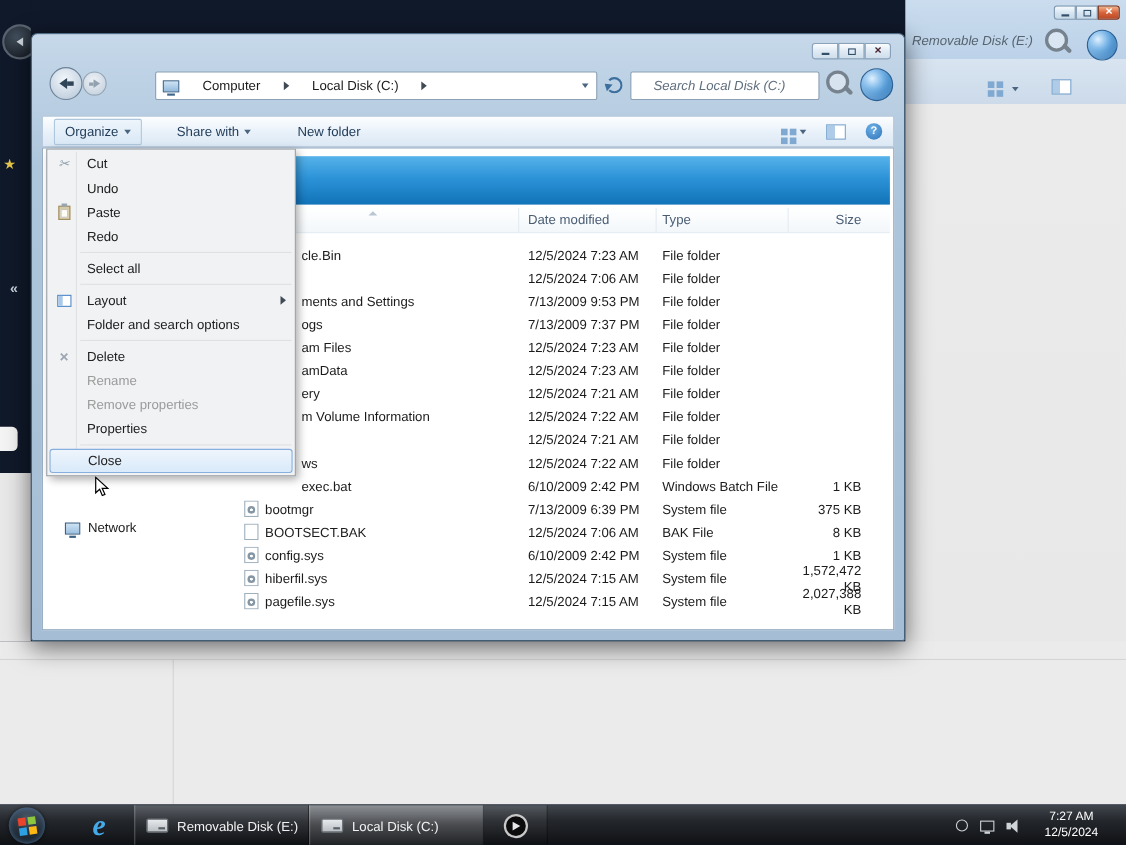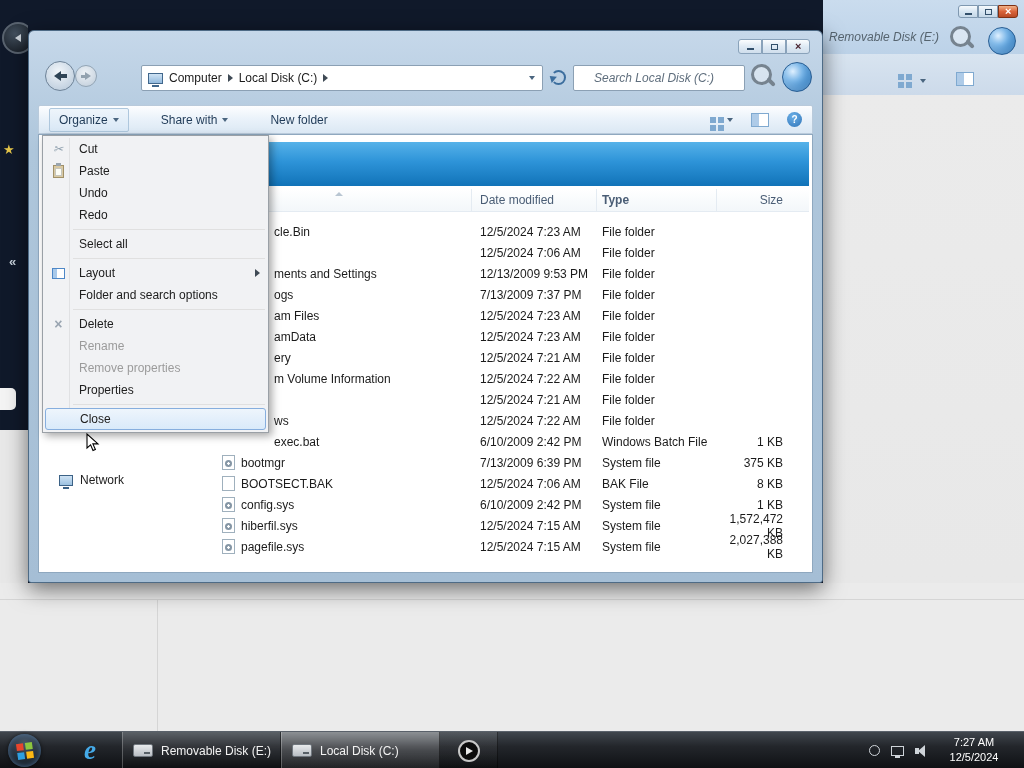--- a/index.html
+++ b/index.html
@@ -65,21 +65,21 @@
   .arr{display:flex;align-items:center;}
   .arr .tri{width:0;height:0;border-top:5px solid transparent;border-bottom:5px solid transparent;border-right:7px solid #2f4456;}
   .arr .stem{width:6px;height:4px;background:#2f4456;}
   .btn-fwd .tri{border-right:none;border-left:6px solid #93a2af;border-top:4px solid transparent;border-bottom:4px solid transparent;}
   .btn-fwd .stem{width:4px;height:3px;background:#93a2af;}
 
   .pcico{width:15px;height:11px;border:1px solid #41678c;background:linear-gradient(#cfe3f4,#93bade);position:relative;}
   .pcico::after{content:"";position:absolute;left:3px;bottom:-4px;width:7px;height:2px;background:#41678c;}
 
   .crumbbox{position:absolute;left:112px;top:34px;width:402px;height:26px;background:#fff;border:1px solid #8ba0b4;border-radius:2px;
-    display:flex;align-items:center;padding:0 22px 0 6px;gap:6px;}
+    display:flex;align-items:center;padding:0 22px 0 6px;gap:21px;}
   .crumb-sep{width:0;height:0;border-top:4px solid transparent;border-bottom:4px solid transparent;border-left:5px solid #3f4a55;}
   .crumb-caret{position:absolute;right:7px;top:10px;}
   .refresh{position:absolute;left:522px;top:39px;width:15px;height:15px;border:2px solid #3c6e9e;border-radius:50%;border-left-color:transparent;}
   .refresh::after{content:"";position:absolute;left:-4px;top:2px;width:0;height:0;border-top:4px solid transparent;border-bottom:4px solid transparent;border-right:6px solid #3c6e9e;transform:rotate(40deg);}
   .searchbox{position:absolute;left:544px;top:34px;width:172px;height:26px;background:#fff;border:1px solid #8ba0b4;border-radius:2px;
     display:flex;align-items:center;padding:0 8px;}
   .searchbox .ph{font-style:italic;color:#5f6e7d;white-space:nowrap;overflow:hidden;margin-left:12px;}
 
   .cmdbar{position:absolute;left:9px;right:9px;top:74px;height:29px;border:1px solid #b9cadb;border-radius:2px 2px 0 0;
     background:linear-gradient(#fdfeff,#eaf2fa 48%,#dbe8f4);display:flex;align-items:center;padding-left:10px;gap:22px;}
@@ -88,21 +88,21 @@
   .cmd-right{position:absolute;right:10px;top:0;height:100%;display:flex;align-items:center;gap:18px;}
 
   .content{position:absolute;left:9px;right:9px;top:103px;bottom:9px;background:#fff;border:1px solid #8fa8bf;overflow:hidden;}
   .band{position:absolute;left:113px;right:3px;top:7px;height:44px;
     background:linear-gradient(180deg,#56b2e9 0%,#2d93d8 45%,#1173b8 100%);}
   .hdr{position:absolute;left:113px;right:3px;top:54px;height:23px;display:flex;background:linear-gradient(#fff,#f3f7fa);
     border-bottom:1px solid #e4ebf2;color:#4a5d75;}
   .hc{display:flex;align-items:center;border-right:1px solid #e4ebf2;height:100%;}
   .hc.name{width:320px;}
   .hc.date{width:125px;padding-left:8px;}
-  .hc.type{width:120px;padding-left:5px;font-weight:bold;}
+  .hc.type{width:120px;padding-left:5px;}
   .hc.size{flex:1;justify-content:flex-end;padding-right:26px;border-right:none;}
   .sortup{position:absolute;left:183px;top:3px;width:0;height:0;border-left:4px solid transparent;border-right:4px solid transparent;border-bottom:4px solid #b9c6d2;}
 
   .rows{position:absolute;left:113px;right:3px;top:86px;}
   .row{display:flex;height:21px;align-items:center;}
   .c-name{width:320px;display:flex;align-items:center;gap:6px;padding-left:70px;white-space:nowrap;overflow:hidden;}
   .row.covered .c-name{padding-left:122px;}
   .c-date{width:125px;padding-left:8px;}
   .c-type{width:120px;padding-left:5px;}
   .c-size{flex:1;text-align:right;padding-right:26px;}
@@ -300,21 +300,21 @@
             <span></span>
           </span>
           <span class="c-date">12/5/2024 7:06 AM</span>
           <span class="c-type">File folder</span>
           <span class="c-size"></span>
         </div>
       <div class="row covered">
           <span class="c-name">
             <span>ments and Settings</span>
           </span>
-          <span class="c-date">12/13/2009 9:53 PM</span>
+          <span class="c-date">7/13/2009 9:53 PM</span>
           <span class="c-type">File folder</span>
           <span class="c-size"></span>
         </div>
       <div class="row covered">
           <span class="c-name">
             <span>ogs</span>
           </span>
           <span class="c-date">7/13/2009 7:37 PM</span>
           <span class="c-type">File folder</span>
           <span class="c-size"></span>
@@ -429,28 +429,28 @@
   </div>
 
   <div class="menu">
     <div class="mi">
         <span class="mico">
           <i class="ico-cut"></i>
         </span>
         <span class="mlabel">Cut</span>
       </div>
     <div class="mi">
+        <span class="mico"></span>
+        <span class="mlabel">Undo</span>
+      </div>
+    <div class="mi">
         <span class="mico">
           <i class="ico-paste"></i>
         </span>
         <span class="mlabel">Paste</span>
-      </div>
-    <div class="mi">
-        <span class="mico"></span>
-        <span class="mlabel">Undo</span>
       </div>
     <div class="mi">
         <span class="mico"></span>
         <span class="mlabel">Redo</span>
       </div>
     <div class="msep"></div>
     <div class="mi">
         <span class="mico"></span>
         <span class="mlabel">Select all</span>
       </div>

